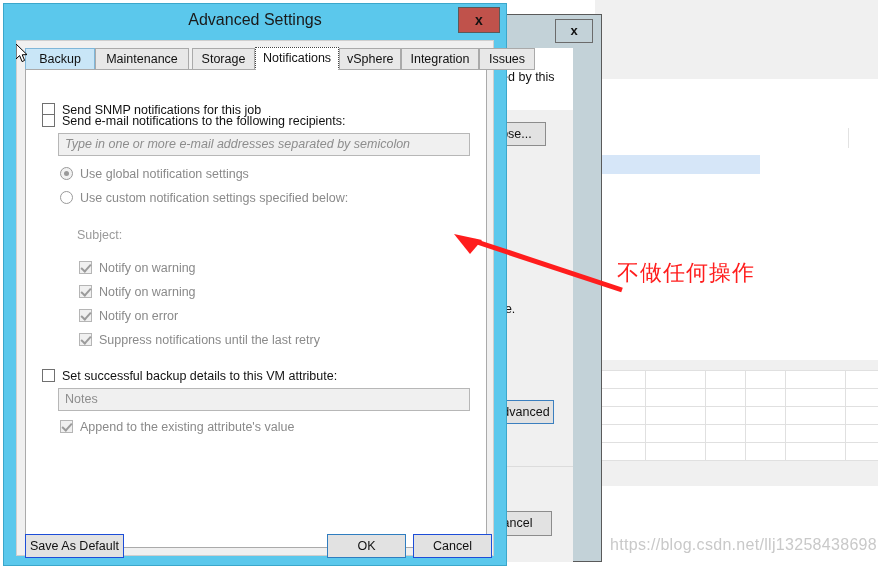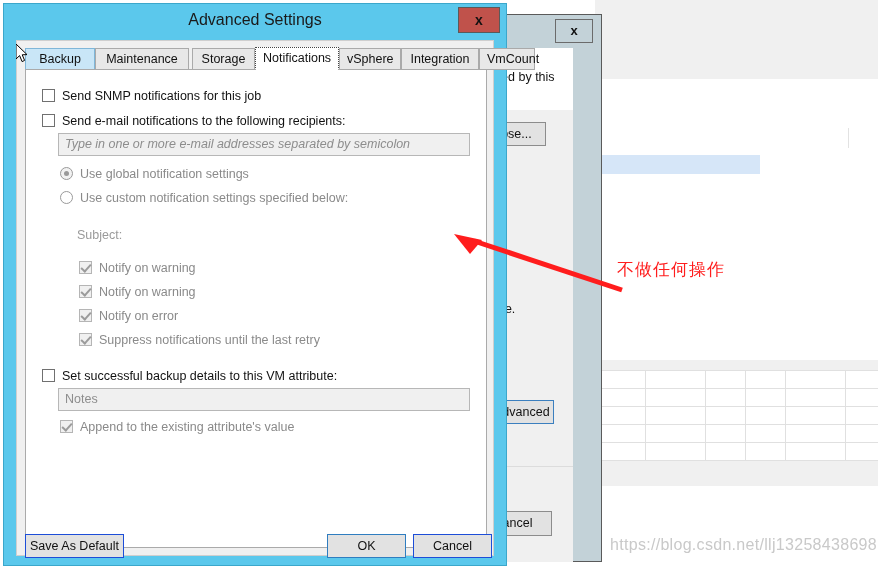--- a/index.html
+++ b/index.html
@@ -126,21 +126,21 @@
     font-size:12.5px;color:#111;text-align:center;white-space:nowrap;
   }
   .btn.primary{border:1px solid #2f7dc0;}
 
   
   #cursor{position:absolute;left:16px;top:44px;width:14px;height:20px;}
 
   
   #annot-arrow{position:absolute;left:450px;top:228px;width:180px;height:72px;}
   #annot-text{
-    position:absolute;left:617px;top:258px;font-size:17px;color:#ff1d1d;
+    position:absolute;left:617px;top:258px;font-size:22px;color:#ff1d1d;
     font-family:"DejaVu Sans","Liberation Sans",sans-serif;white-space:nowrap;letter-spacing:1px;
   }
   #watermark{
     position:absolute;left:610px;top:536px;font-size:16px;color:#c9c9c9;
     white-space:nowrap;letter-spacing:0.3px;
   }
 </style>
 </head>
 <body>
 
@@ -230,26 +230,26 @@
 
   <div class="adv-inner">
 
     <div class="tabstrip">
       <div class="tab hover" style="left:0px;width:70px;">Backup</div>
       <div class="tab" style="left:70px;width:94px;">Maintenance</div>
       <div class="tab" style="left:167px;width:63px;">Storage</div>
       <div class="tab active" style="left:230px;width:84px;height:23px;top:-1px;line-height:21px;">Notifications</div>
       <div class="tab" style="left:314px;width:62px;">vSphere</div>
       <div class="tab" style="left:376px;width:78px;">Integration</div>
-      <div class="tab" style="left:454px;width:56px;">VmCount</div>
+      <div class="tab" style="left:454px;width:56px;">Issues</div>
     </div>
 
     <div class="tabpanel">
 
-      <div class="row" style="left:16px;top:19px;">
+      <div class="row" style="left:16px;top:33px;">
         <span class="cb"></span><span class="lbl">Send SNMP notifications for this job</span>
       </div>
 
       <div class="row" style="left:16px;top:44px;">
         <span class="cb"></span><span class="lbl">Send e-mail notifications to the following recipients:</span>
       </div>
 
       <div class="txtbox italic" style="left:32px;top:63px;width:412px;height:23px;">Type in one or more e-mail addresses separated by semicolon</div>
 
       <div class="row" style="left:34px;top:97px;">

